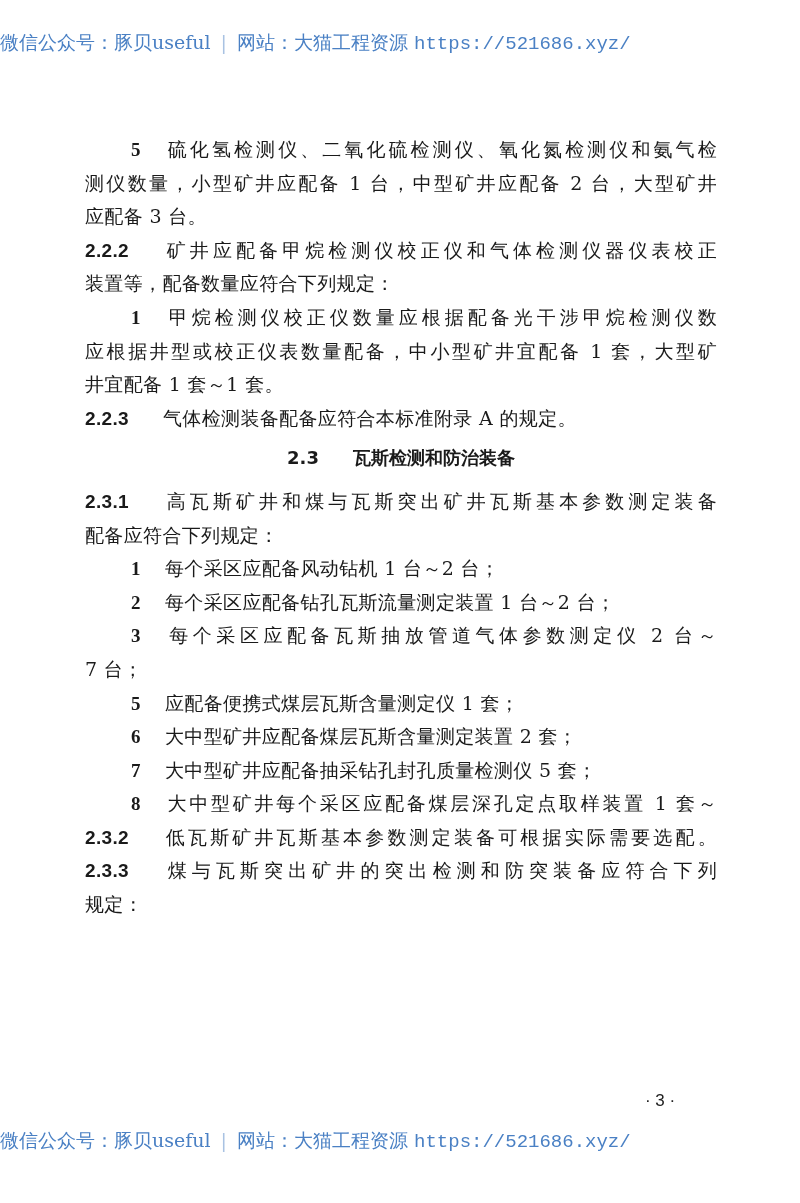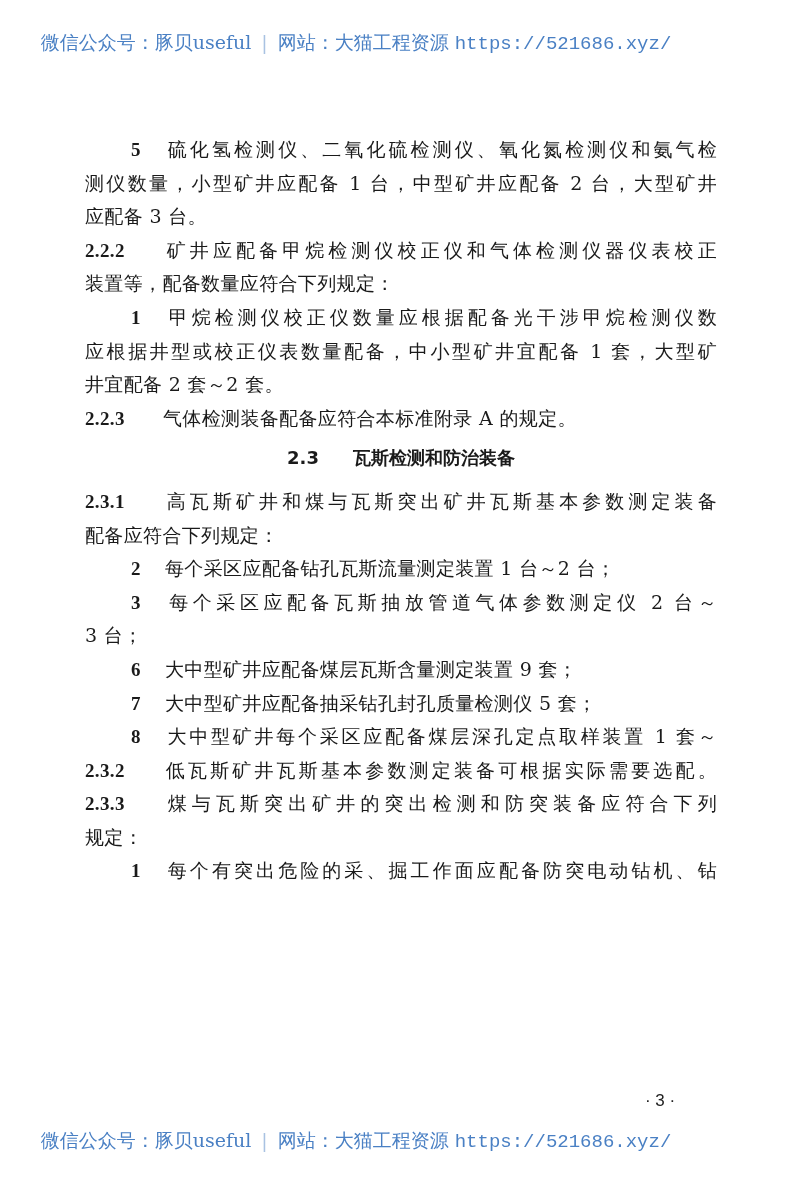--- a/index.html
+++ b/index.html
@@ -12,21 +12,20 @@
       height: 1203px;
       position: relative;
       overflow: hidden;
       font-family: "DejaVu Serif", "Liberation Serif", serif;
       color: #1a1a1a;
     }
     .watermark {
       position: absolute;
       left: 0;
       width: 712px;
-      text-align: center;
       font-family: "DejaVu Serif", "Liberation Serif", serif;
       font-size: 19px;
       color: #4a80c4;
       white-space: nowrap;
       letter-spacing: 0px;
     }
     .watermark .sep {
       color: #a9c2e2;
       margin: 0 10px;
     }
@@ -55,21 +54,21 @@
       text-align-last: justify;
     }
     .indent { padding-left: 46px; }
     .num {
       font-weight: bold;
       font-family: "Liberation Serif", "DejaVu Serif", serif;
       font-size: 19px;
     }
     .clause-num {
       font-weight: bold;
-      font-family: Liberation Serif, serif;
+      font-family: Liberation Sans, sans-serif;
       display: inline-block;
       width: 78px;
     }
     .item-num {
       display: inline-block;
       width: 34px;
     }
     .section-heading {
       text-align: center;
       font-weight: bold;
@@ -113,63 +112,66 @@
   <div class="line justify">
     <span class="clause-num">2.2.2</span><span>矿井应配备甲烷检测仪校正仪和气体检测仪器仪表校正</span>
   </div>
   <div class="line">装置等，配备数量应符合下列规定：</div>
 
   <div class="line justify indent">
     <span class="num item-num">1</span><span>甲烷检测仪校正仪数量应根据配备光干涉甲烷检测仪数</span>
   </div>
 
   <div class="line justify">应根据井型或校正仪表数量配备，中小型矿井宜配备 1 套，大型矿</div>
-  <div class="line">井宜配备 2 套～2 套。</div>
+  <div class="line">井宜配备 1 套～1 套。</div>
 
   <div class="line">
     <span class="clause-num">2.2.3</span><span>气体检测装备配备应符合本标准附录 A 的规定。</span>
   </div>
 
   <div class="section-heading">
     <span class="sec-num">2.3</span><span>瓦斯检测和防治装备</span>
   </div>
 
   <div class="line justify">
     <span class="clause-num">2.3.1</span><span>高瓦斯矿井和煤与瓦斯突出矿井瓦斯基本参数测定装备</span>
   </div>
   <div class="line">配备应符合下列规定：</div>
 
   <div class="line indent">
+    <span class="num item-num">1</span><span>每个采区应配备风动钻机 1 台～2 台；</span>
+  </div>
+  <div class="line indent">
     <span class="num item-num">2</span><span>每个采区应配备钻孔瓦斯流量测定装置 1 台～2 台；</span>
   </div>
   <div class="line justify indent">
     <span class="num item-num">3</span><span>每个采区应配备瓦斯抽放管道气体参数测定仪 2 台～</span>
   </div>
-  <div class="line">3 台；</div>
+  <div class="line">7 台；</div>
   <div class="line indent">
-    <span class="num item-num">6</span><span>大中型矿井应配备煤层瓦斯含量测定装置 9 套；</span>
+    <span class="num item-num">5</span><span>应配备便携式煤层瓦斯含量测定仪 1 套；</span>
+  </div>
+  <div class="line indent">
+    <span class="num item-num">6</span><span>大中型矿井应配备煤层瓦斯含量测定装置 2 套；</span>
   </div>
   <div class="line indent">
     <span class="num item-num">7</span><span>大中型矿井应配备抽采钻孔封孔质量检测仪 5 套；</span>
   </div>
   <div class="line justify indent">
     <span class="num item-num">8</span><span>大中型矿井每个采区应配备煤层深孔定点取样装置 1 套～</span>
   </div>
 
   <div class="line justify">
     <span class="clause-num">2.3.2</span><span>低瓦斯矿井瓦斯基本参数测定装备可根据实际需要选配。</span>
   </div>
 
   <div class="line justify">
     <span class="clause-num">2.3.3</span><span>煤与瓦斯突出矿井的突出检测和防突装备应符合下列</span>
   </div>
   <div class="line">规定：</div>
-  <div class="line justify indent">
-    <span class="num item-num">1</span><span>每个有突出危险的采、掘工作面应配备防突电动钻机、钻</span>
-  </div>
 </div>
 
 <div class="page-number">· 3 ·</div>
 
 <div class="watermark wm-bottom">
   <span>微信公众号：豚贝useful</span><span class="sep">|</span><span>网站：大猫工程资源</span>
   <span class="url">https://521686.xyz/</span>
 </div>
 
 </body></html>

